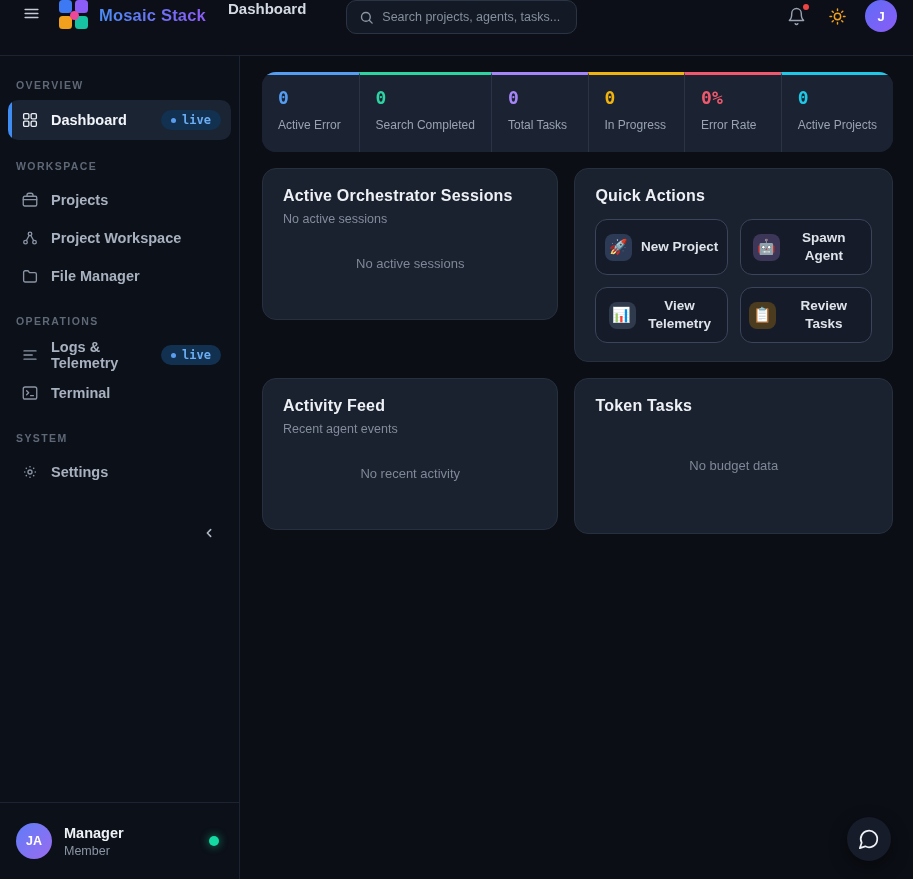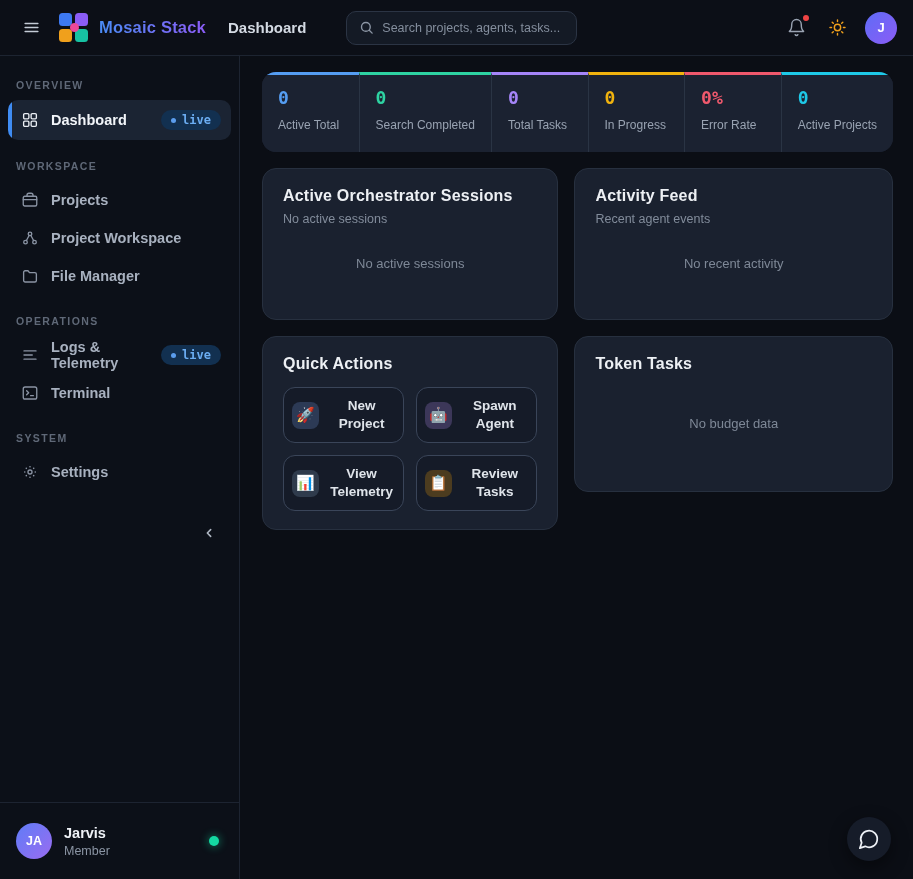--- a/index.html
+++ b/index.html
@@ -1,21 +1,21 @@
 <!DOCTYPE html>
 <html><head>
 <meta charset="utf-8">
 <style>
   * { margin:0; padding:0; box-sizing:border-box; }
   html,body { background:#0b0e15; }
   body { width:913px; height:879px; overflow:hidden; font-family:"Liberation Sans",sans-serif; color:#e8ecf2; }
   .app { width:913px; height:879px; display:flex; flex-direction:column; }
 
   
-  .topbar { height:56px; flex:none; display:flex; align-items:center; padding:0 16px 0 18px; background:#0c0f17; border-bottom:1px solid #1d2431; }
+  .topbar { height:56px; flex:none; display:flex; align-items:flex-start; padding:0 16px 0 18px; background:#0c0f17; border-bottom:1px solid #1d2431; }
   .icon-btn { background:none; border:none; cursor:pointer; color:#c4cbd6; display:flex; align-items:center; justify-content:center; padding:4px; }
   .brand { display:flex; align-items:center; gap:10px; margin-left:14px; }
   .logo { position:relative; width:30px; height:30px; display:grid; grid-template-columns:13px 13px; grid-template-rows:13px 13px; gap:3px; }
   .logo i { border-radius:3.5px; }
   .logo .sq1{ background:#3d79f2; } .logo .sq2{ background:#8b5cf6; }
   .logo .sq3{ background:#f0a01c; } .logo .sq4{ background:#17c2a3; }
   .logo .dot{ position:absolute; left:50%; top:50%; width:9px; height:9px; margin:-4.5px 0 0 -4.5px; border-radius:50%; background:#ec4899; }
   .brand-name { font-size:16.5px; font-weight:800; letter-spacing:.2px;
     background:linear-gradient(90deg,#4a8cf5,#8b5cf6); -webkit-background-clip:text; background-clip:text; color:transparent; }
   .breadcrumb { margin-left:22px; font-size:15px; font-weight:600; color:#d4dae3; }
@@ -216,33 +216,33 @@
         <svg width="16" height="16" viewBox="0 0 24 24" fill="none" stroke="currentColor" stroke-width="2.4" stroke-linecap="round" stroke-linejoin="round">
             <path d="m14.5 17-5-5 5-5"></path>
           </svg>
       </button>
 
       <div class="user-card">
         <div class="user-avatar">
             <span>JA</span>
           </div>
         <div>
-          <div class="user-name">Jarvis</div>
+          <div class="user-name">Manager</div>
           <div class="user-role">Member</div>
         </div>
         <span class="presence-dot" style="background: rgb(20, 217, 162);"></span>
       </div>
     </aside>
 
     <main class="main">
 
       <div class="stats-row">
         <div class="stat" style="border-top-color: rgb(85, 157, 242);">
           <div class="stat-value" style="color: rgb(85, 157, 242);">0</div>
-          <div class="stat-label">Active Total</div>
+          <div class="stat-label">Active Error</div>
         </div>
         <div class="stat" style="border-top-color: rgb(46, 211, 162);">
           <div class="stat-value" style="color: rgb(46, 211, 162);">0</div>
           <div class="stat-label">Search Completed</div>
         </div>
         <div class="stat" style="border-top-color: rgb(165, 133, 248);">
           <div class="stat-value" style="color: rgb(165, 133, 248);">0</div>
           <div class="stat-label">Total Tasks</div>
         </div>
         <div class="stat" style="border-top-color: rgb(241, 179, 14);">
@@ -257,26 +257,20 @@
           <div class="stat-value" style="color: rgb(30, 201, 232);">0</div>
           <div class="stat-label">Active Projects</div>
         </div>
       </div>
 
       <div class="cards-grid">
         <section class="card h-152">
           <h2 class="card-title">Active Orchestrator Sessions</h2>
           <div class="card-sub">No active sessions</div>
           <div class="card-empty">No active sessions</div>
-        </section>
-
-        <section class="card h-152">
-          <h2 class="card-title">Activity Feed</h2>
-          <div class="card-sub">Recent agent events</div>
-          <div class="card-empty">No recent activity</div>
         </section>
 
         <section class="card">
           <h2 class="card-title">Quick Actions</h2>
           <div class="qa-grid">
             <button class="qa-btn">
               <span class="qa-icon" style="background: rgb(44, 58, 85);">🚀</span>
               <span class="qa-label">New Project</span>
             </button>
             <button class="qa-btn">
@@ -287,20 +281,26 @@
               <span class="qa-icon" style="background: rgb(47, 59, 76);">📊</span>
               <span class="qa-label">View Telemetry</span>
             </button>
             <button class="qa-btn">
               <span class="qa-icon" style="background: rgb(76, 60, 31);">📋</span>
               <span class="qa-label">Review Tasks</span>
             </button>
           </div>
         </section>
 
+        <section class="card h-152">
+          <h2 class="card-title">Activity Feed</h2>
+          <div class="card-sub">Recent agent events</div>
+          <div class="card-empty">No recent activity</div>
+        </section>
+
         <section class="card h-156">
           <h2 class="card-title">Token Tasks</h2>
           <div class="card-empty">No budget data</div>
         </section>
       </div>
 
       <button class="fab">
         <svg width="22" height="22" viewBox="0 0 24 24" fill="none" stroke="currentColor" stroke-width="1.9" stroke-linecap="round" stroke-linejoin="round">
             <path d="M7.9 20A9 9 0 1 0 4 16.1L2 22Z"></path>
           </svg>

